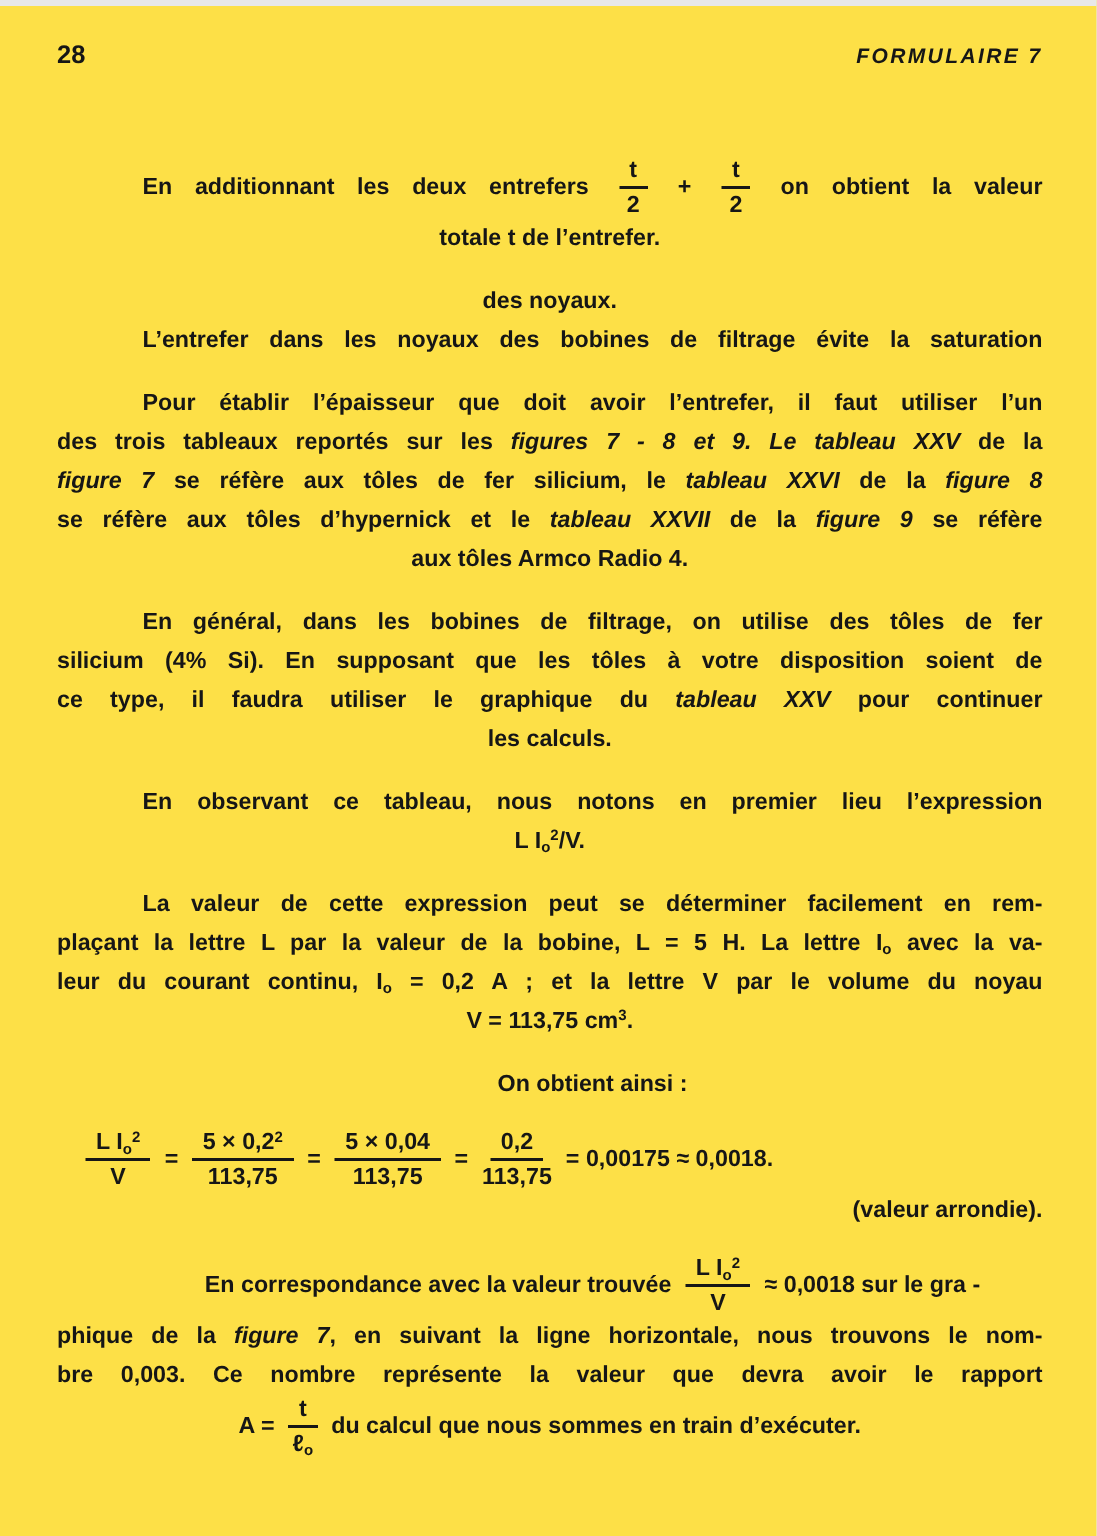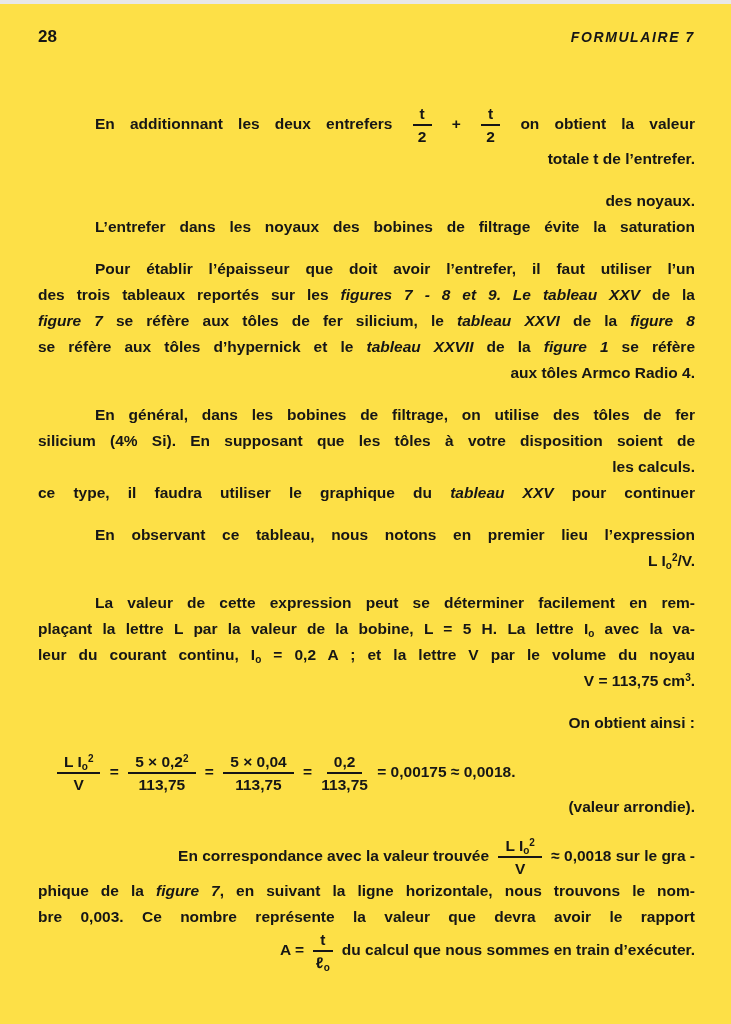--- a/index.html
+++ b/index.html
@@ -36,21 +36,21 @@
     font-size: 15.5px;
     line-height: 26px;
   }
   .para { margin-top: 16px; }
   .para.first { margin-top: 54px; }
   .line {
     text-align: justify;
     text-align-last: justify;
   }
   .line.noj {
-    text-align: right;
+    text-align: center;
     text-align-last: auto;
   }
   .line.ind { text-indent: 57px; }
   i { }
   sub {
     font-size: 10px;
     line-height: 0;
     vertical-align: -3px;
   }
   sup {
@@ -101,28 +101,28 @@
         <div class="line noj"><span>totale t de l’entrefer.</span></div>
       </div>
       <div class="para">
         <div class="line noj"><span>des noyaux.</span></div>
         <div class="line ind"><span>L’entrefer dans les noyaux des bobines de filtrage évite la saturation</span></div>
       </div>
       <div class="para">
         <div class="line ind"><span>Pour établir l’épaisseur que doit avoir l’entrefer, il faut utiliser l’un</span></div>
         <div class="line"><span>des trois tableaux reportés sur les </span><i>figures 7 - 8 et 9. Le tableau XXV</i><span> de la</span></div>
         <div class="line"><i>figure 7</i><span> se réfère aux tôles de fer silicium, le </span><i>tableau XXVI</i><span> de la </span><i>figure 8</i></div>
-        <div class="line"><span>se réfère aux tôles d’hypernick et le </span><i>tableau XXVII</i><span> de la </span><i>figure 1</i><span> se réfère</span></div>
+        <div class="line"><span>se réfère aux tôles d’hypernick et le </span><i>tableau XXVII</i><span> de la </span><i>figure 9</i><span> se réfère</span></div>
         <div class="line noj"><span>aux tôles Armco Radio 4.</span></div>
       </div>
       <div class="para">
         <div class="line ind"><span>En général, dans les bobines de filtrage, on utilise des tôles de fer</span></div>
         <div class="line"><span>silicium (4% Si). En supposant que les tôles à votre disposition soient de</span></div>
+        <div class="line"><span>ce type, il faudra utiliser le graphique du </span><i>tableau XXV</i><span> pour continuer</span></div>
         <div class="line noj"><span>les calculs.</span></div>
-        <div class="line"><span>ce type, il faudra utiliser le graphique du </span><i>tableau XXV</i><span> pour continuer</span></div>
       </div>
       <div class="para">
         <div class="line ind"><span>En observant ce tableau, nous notons en premier lieu l’expression</span></div>
         <div class="line noj"><span>L I</span><sub>o</sub><sup>2</sup><span>/V.</span></div>
       </div>
       <div class="para">
         <div class="line ind"><span>La valeur de cette expression peut se déterminer facilement en rem-</span></div>
         <div class="line"><span>plaçant la lettre L par la valeur de la bobine, L = 5 H. La lettre I</span><sub>o</sub><span> avec la va-</span></div>
         <div class="line"><span>leur du courant continu, I</span><sub>o</sub><span> = 0,2 A ; et la lettre V par le volume du noyau</span></div>
         <div class="line noj"><span>V = 113,75 cm</span><sup>3</sup><span>.</span></div>

